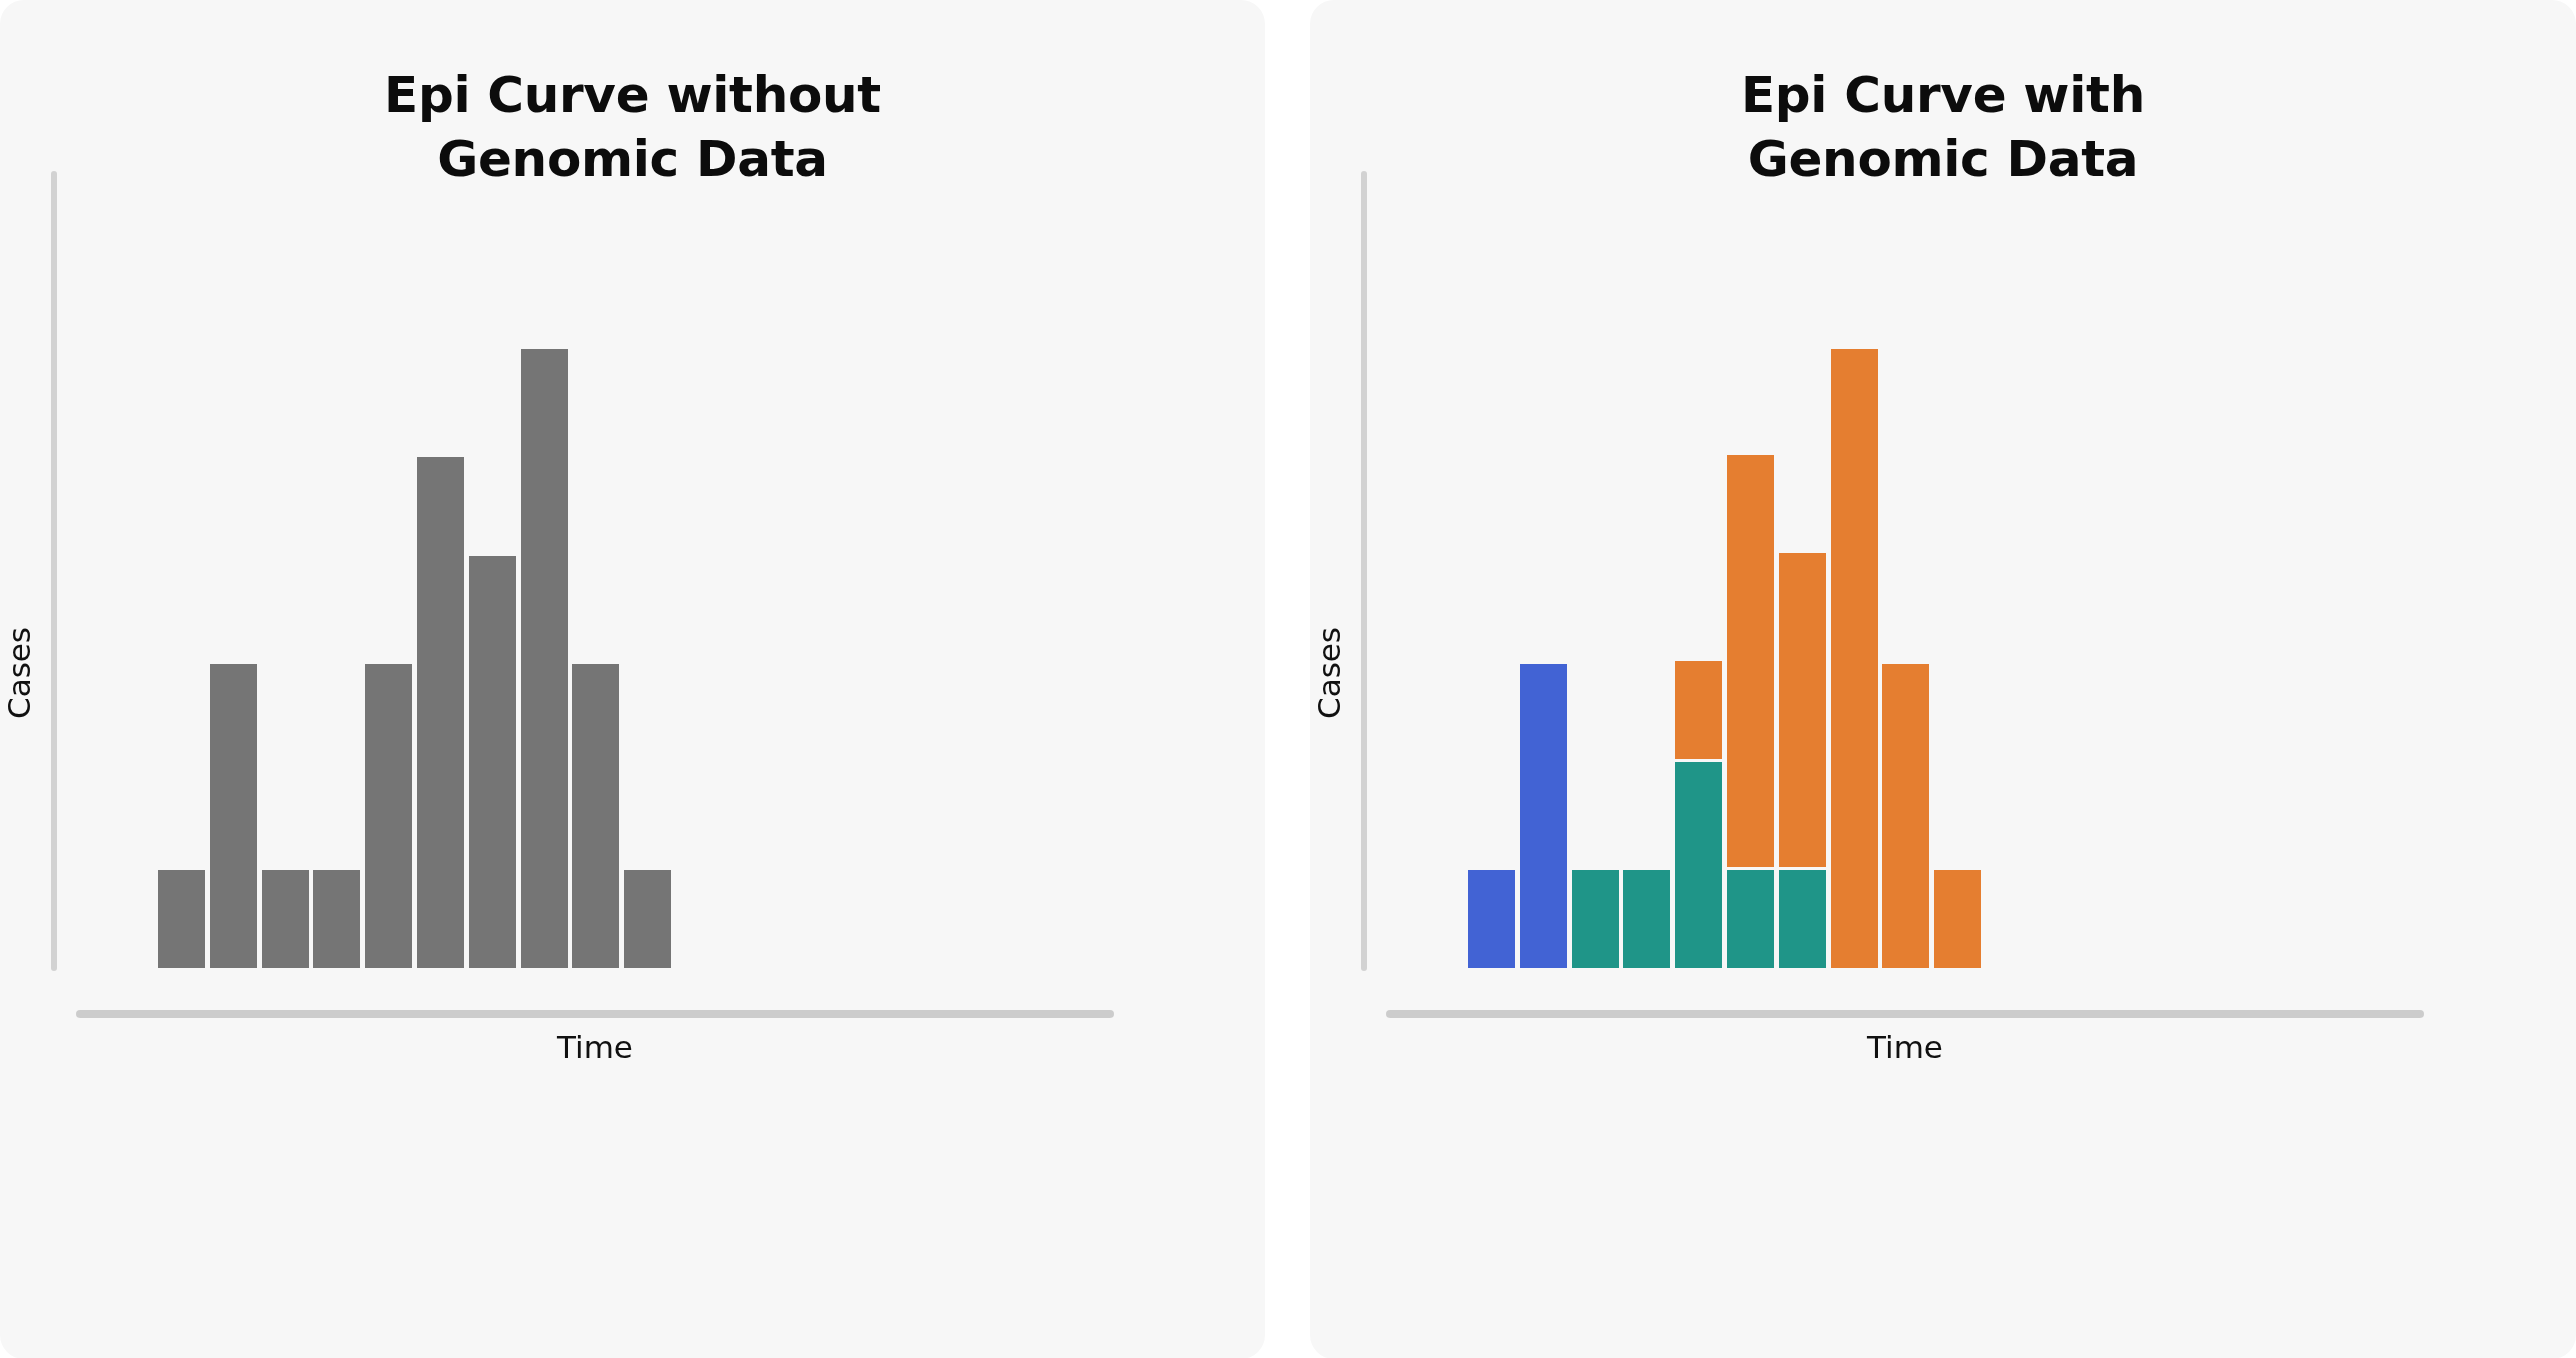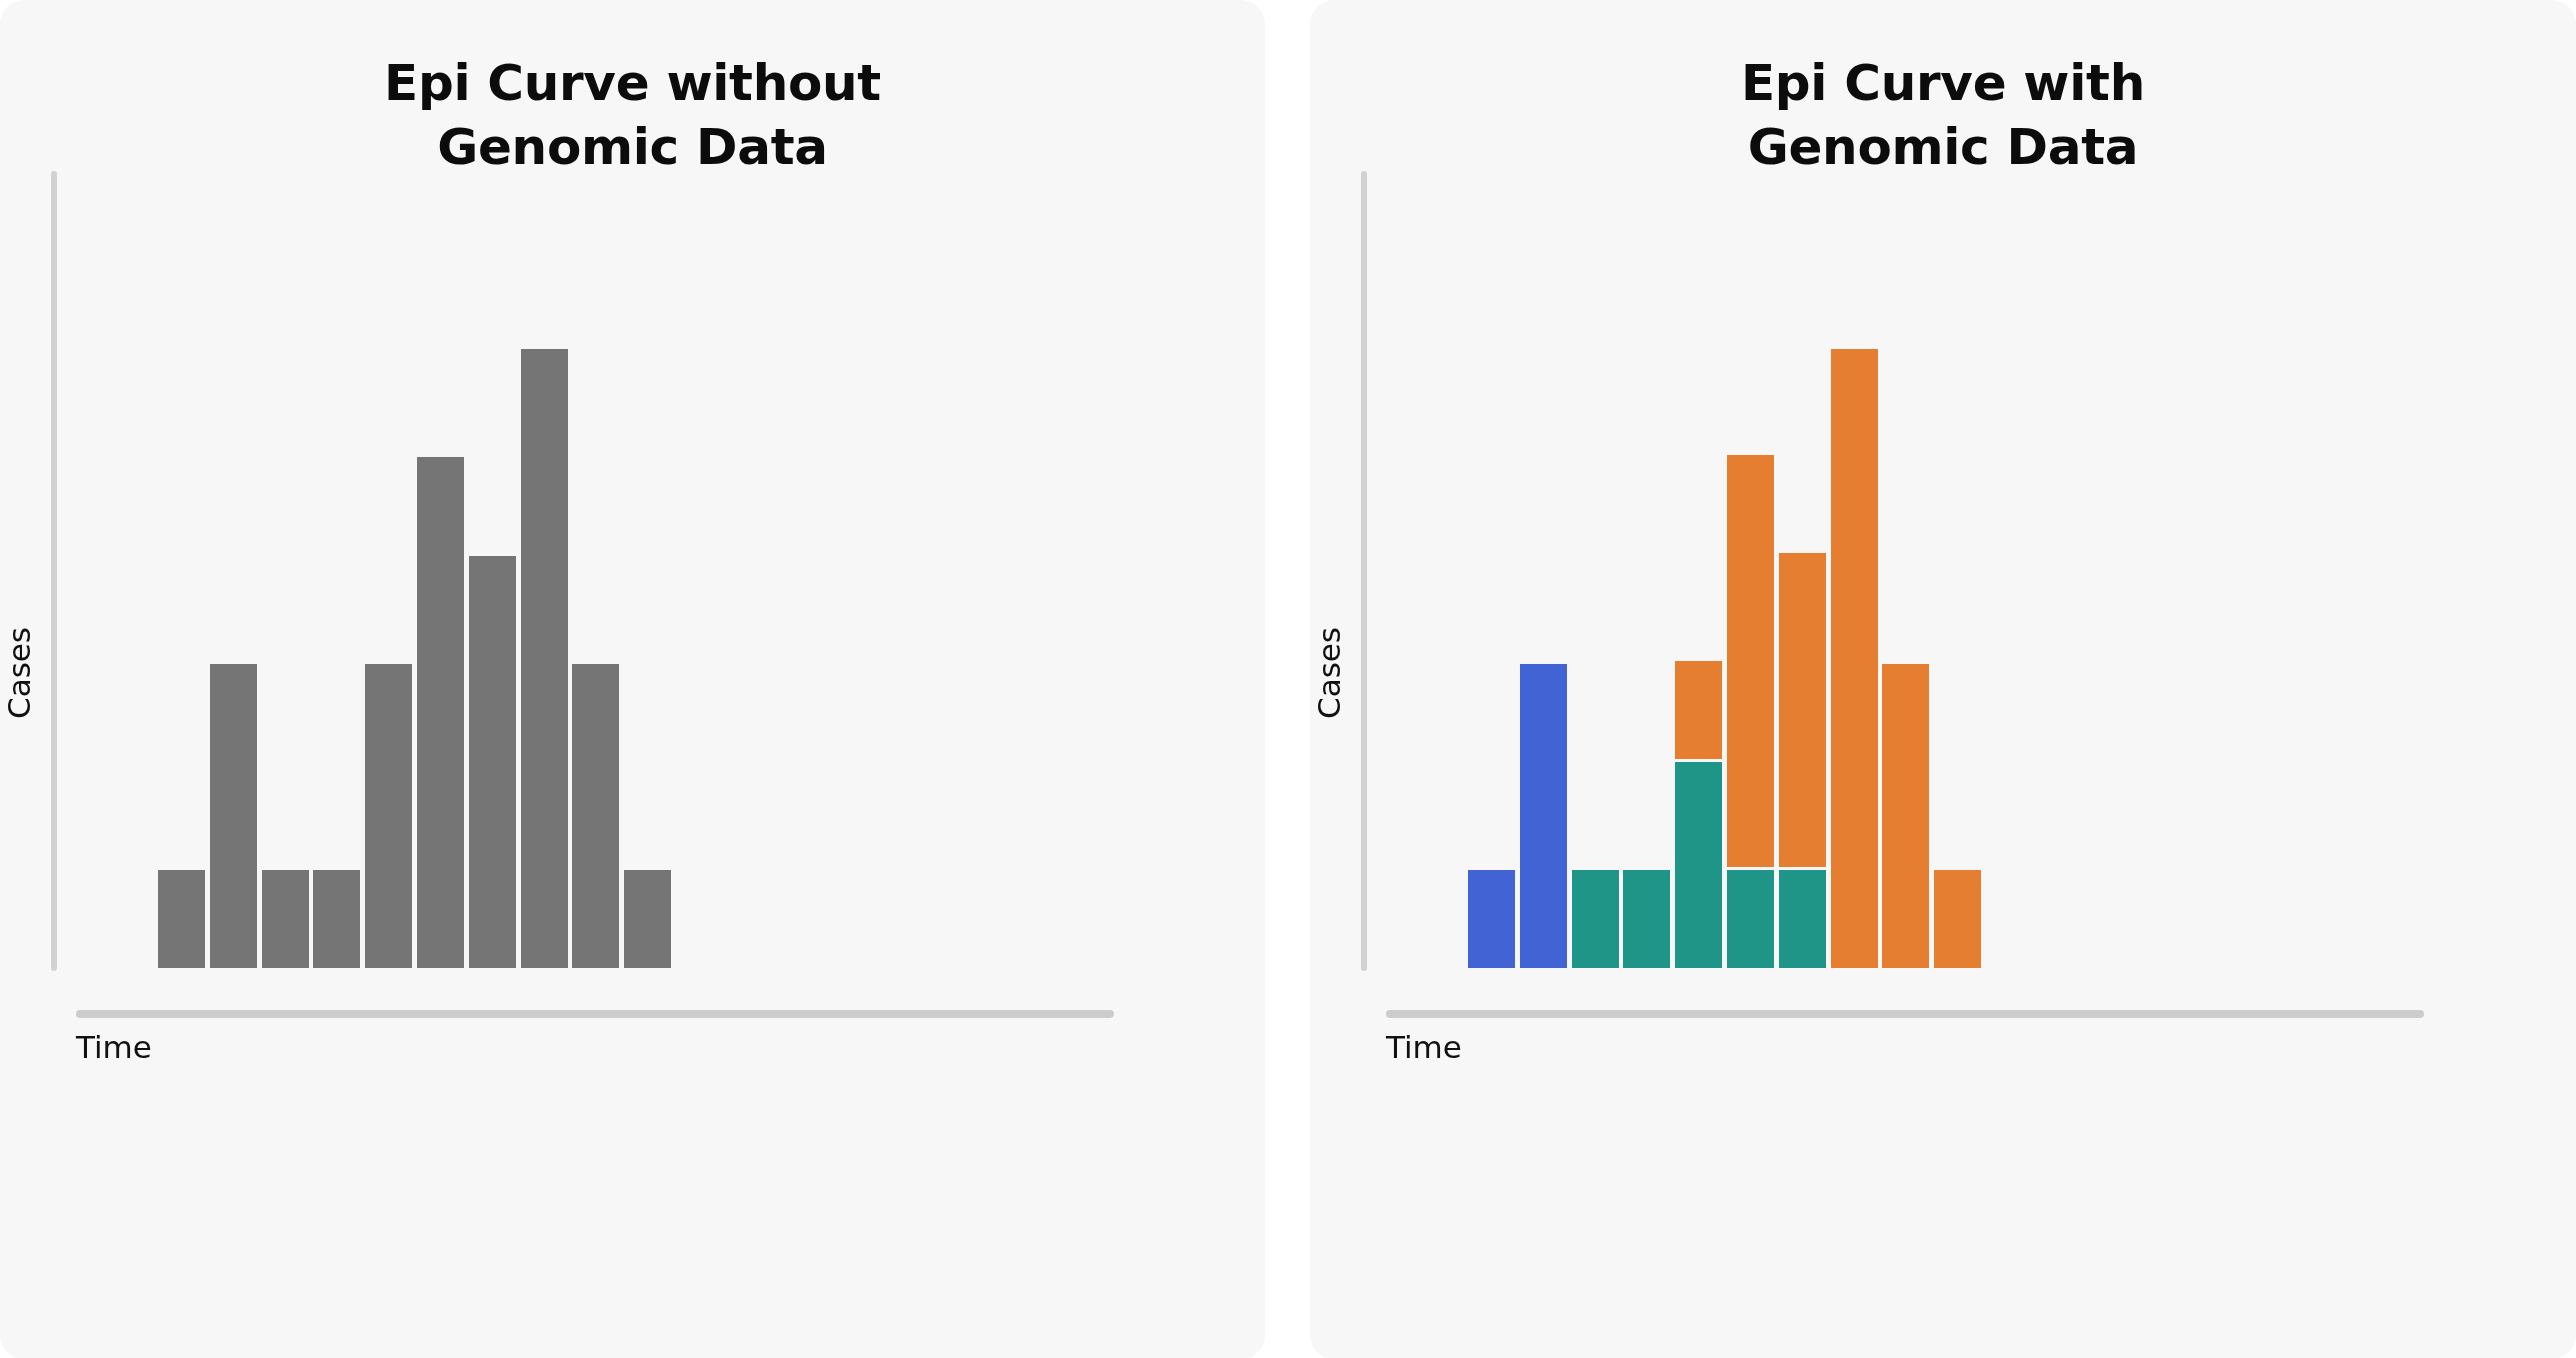--- a/index.html
+++ b/index.html
@@ -16,21 +16,21 @@
   .card{
     position:absolute;top:0;height:1359px;
     background:#f7f7f7;border-radius:24px;
     box-sizing:border-box;
   }
   #card-left{left:0;width:1265px;}
   #card-right{left:1310px;width:1266px;}
 
   
   .chart-title{
-    position:absolute;left:0;right:0;top:51px;
+    position:absolute;left:0;right:0;top:63px;
     text-align:center;
     font-size:50px;line-height:1.28;
     font-weight:700;color:#0c0c0c;
     letter-spacing:-0.3px;
     white-space:pre-line;
   }
 
   
   .plot{position:absolute;}
   #plot-left{left:0;top:0;width:1265px;height:1359px;}
@@ -45,21 +45,21 @@
   .axis-label-y{
     position:absolute;
     font-size:31px;color:#111111;
     transform:rotate(-90deg);
     transform-origin:center center;
     white-space:nowrap;
   }
   .axis-label-x{
     position:absolute;
     font-size:31px;color:#111111;
-    text-align:left;white-space:nowrap;
+    text-align:center;white-space:nowrap;
   }
 
   
   .bars{position:absolute;display:flex;align-items:flex-end;}
   .bar{
     position:relative;
     display:flex;flex-direction:column-reverse;
     justify-content:flex-start;
     box-sizing:border-box;
   }

